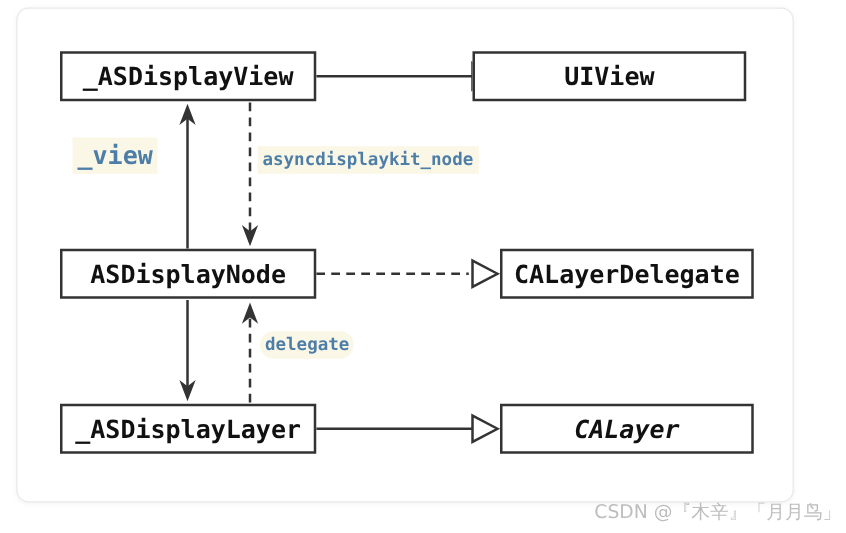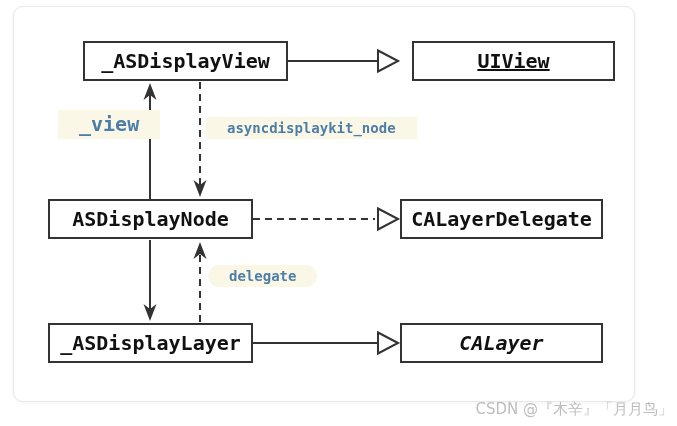--- a/index.html
+++ b/index.html
@@ -31,33 +31,33 @@
     border: 2px solid #333333;
     background: #ffffff;
     display: flex;
     align-items: center;
     justify-content: center;
     font-weight: bold;
     font-size: 20px;
     color: #111111;
     white-space: nowrap;
   }
-  .n-asdisplayview  { left: 48px;  top: 41px;  width: 205px; height: 40px; margin-left: 35px; }
-  .n-uiview         { left: 412px; top: 41px;  width: 203px; height: 40px; text-decoration: underline; }
+  .n-asdisplayview  { left: 48px;  top: 41px;  width: 205px; height: 40px; }
+  .n-uiview         { left: 378px; top: 41px;  width: 219px; height: 40px; }
   .n-asdisplaynode  { left: 48px;  top: 199px; width: 205px; height: 40px; }
   .n-calayerdelegate{ left: 400px; top: 199px; width: 203px; height: 40px; }
   .n-asdisplaylayer { left: 48px;  top: 323px; width: 205px; height: 40px; }
   .n-calayer        { left: 400px; top: 323px; width: 203px; height: 40px; font-style: italic; }
   .edge-label {
     position: absolute;
     font-weight: bold;
     color: #4d7ea8;
     background: #fbf7e6;
     white-space: nowrap;
-    padding: 2px 21px;
+    padding: 2px 4px;
   }
   .lbl-view     { left: 58px;  top: 110px; font-size: 20px; line-height: 25px; }
   .lbl-node     { left: 206px; top: 117px; font-size: 14px; line-height: 18px; }
   .lbl-layer    { left: 52px;  top: 258px; font-size: 20px; line-height: 25px; }
   .lbl-delegate { left: 208px; top: 265px; font-size: 14px; line-height: 18px; border-radius: 11px; }
   .watermark {
     position: absolute;
     top: 400px; right: 4px;
     font-family: "DejaVu Sans", "Liberation Sans", sans-serif;
     font-size: 15px;

